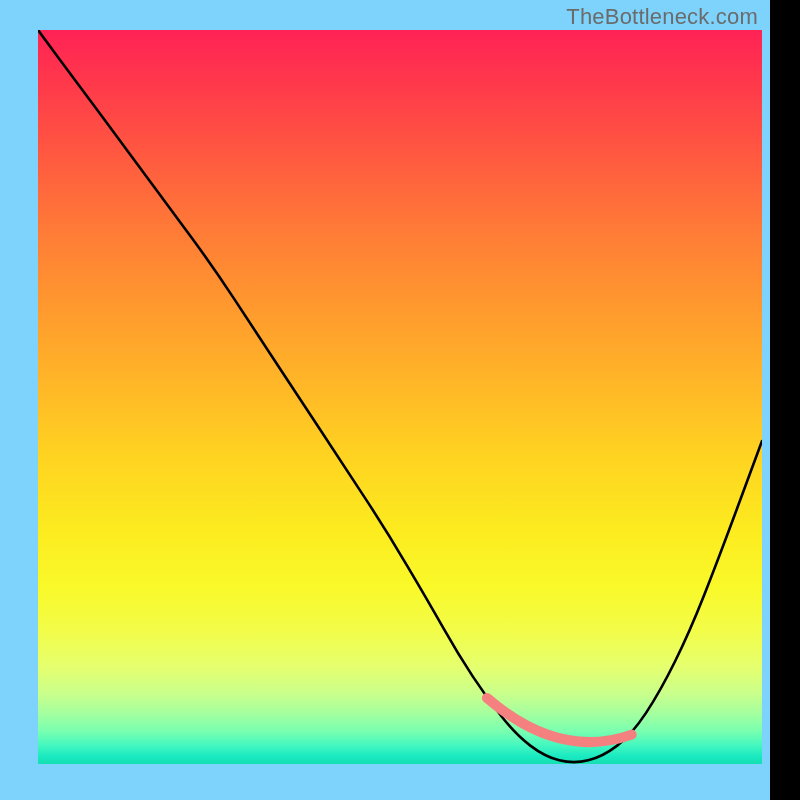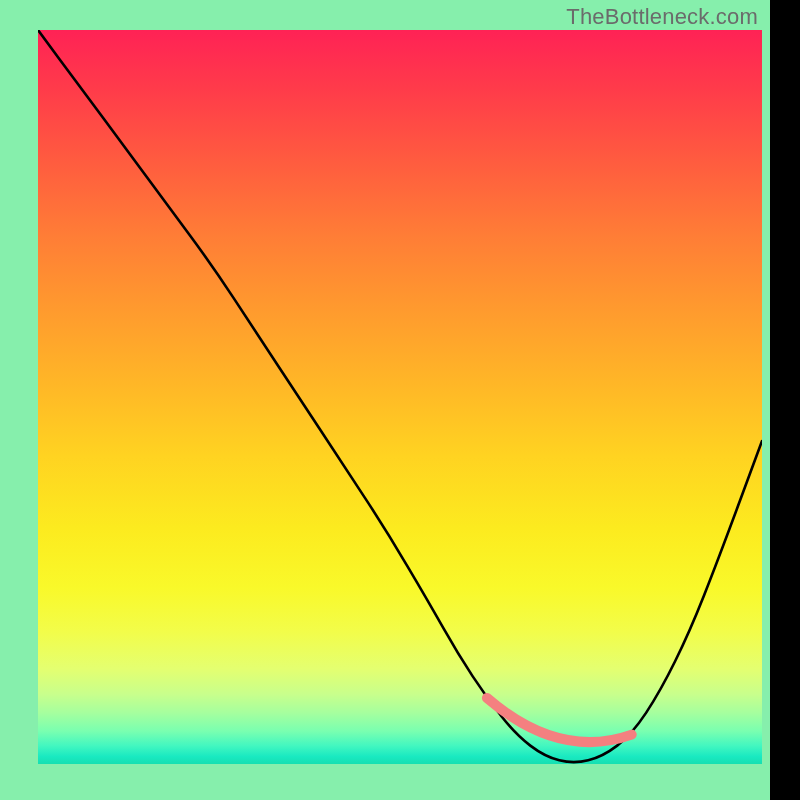--- a/index.html
+++ b/index.html
@@ -7,21 +7,21 @@
     padding: 0;
     width: 800px;
     height: 800px;
     background: #000;
     overflow: hidden;
   }
   .canvas {
     position: relative;
     width: 770px;
     height: 800px;
-    background: #86efac;
+    background: #7dd3fc;
   }
   .watermark {
     position: absolute;
     top: 4px;
     right: 12px;
     color: #6b6b6b;
     font-family: Arial, Helvetica, sans-serif;
     font-size: 22px;
     font-weight: 500;
     letter-spacing: 0.2px;

